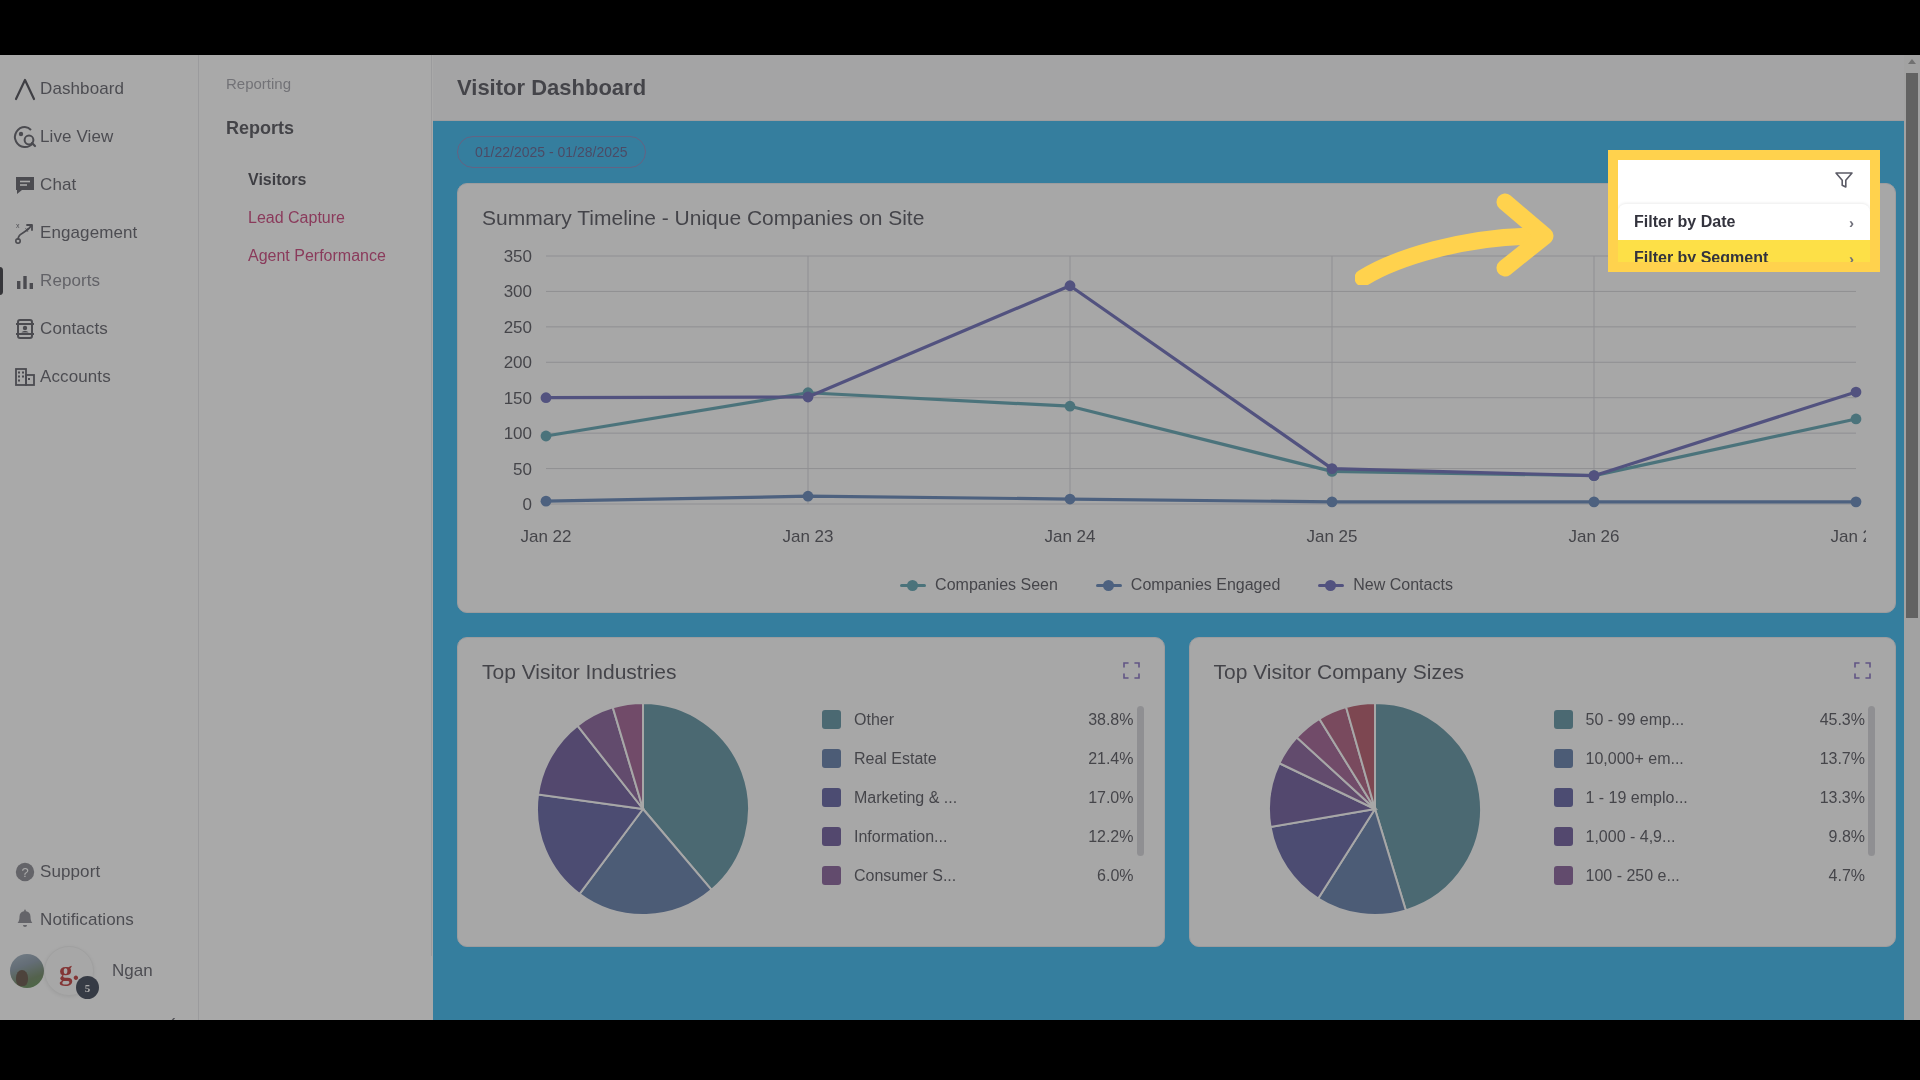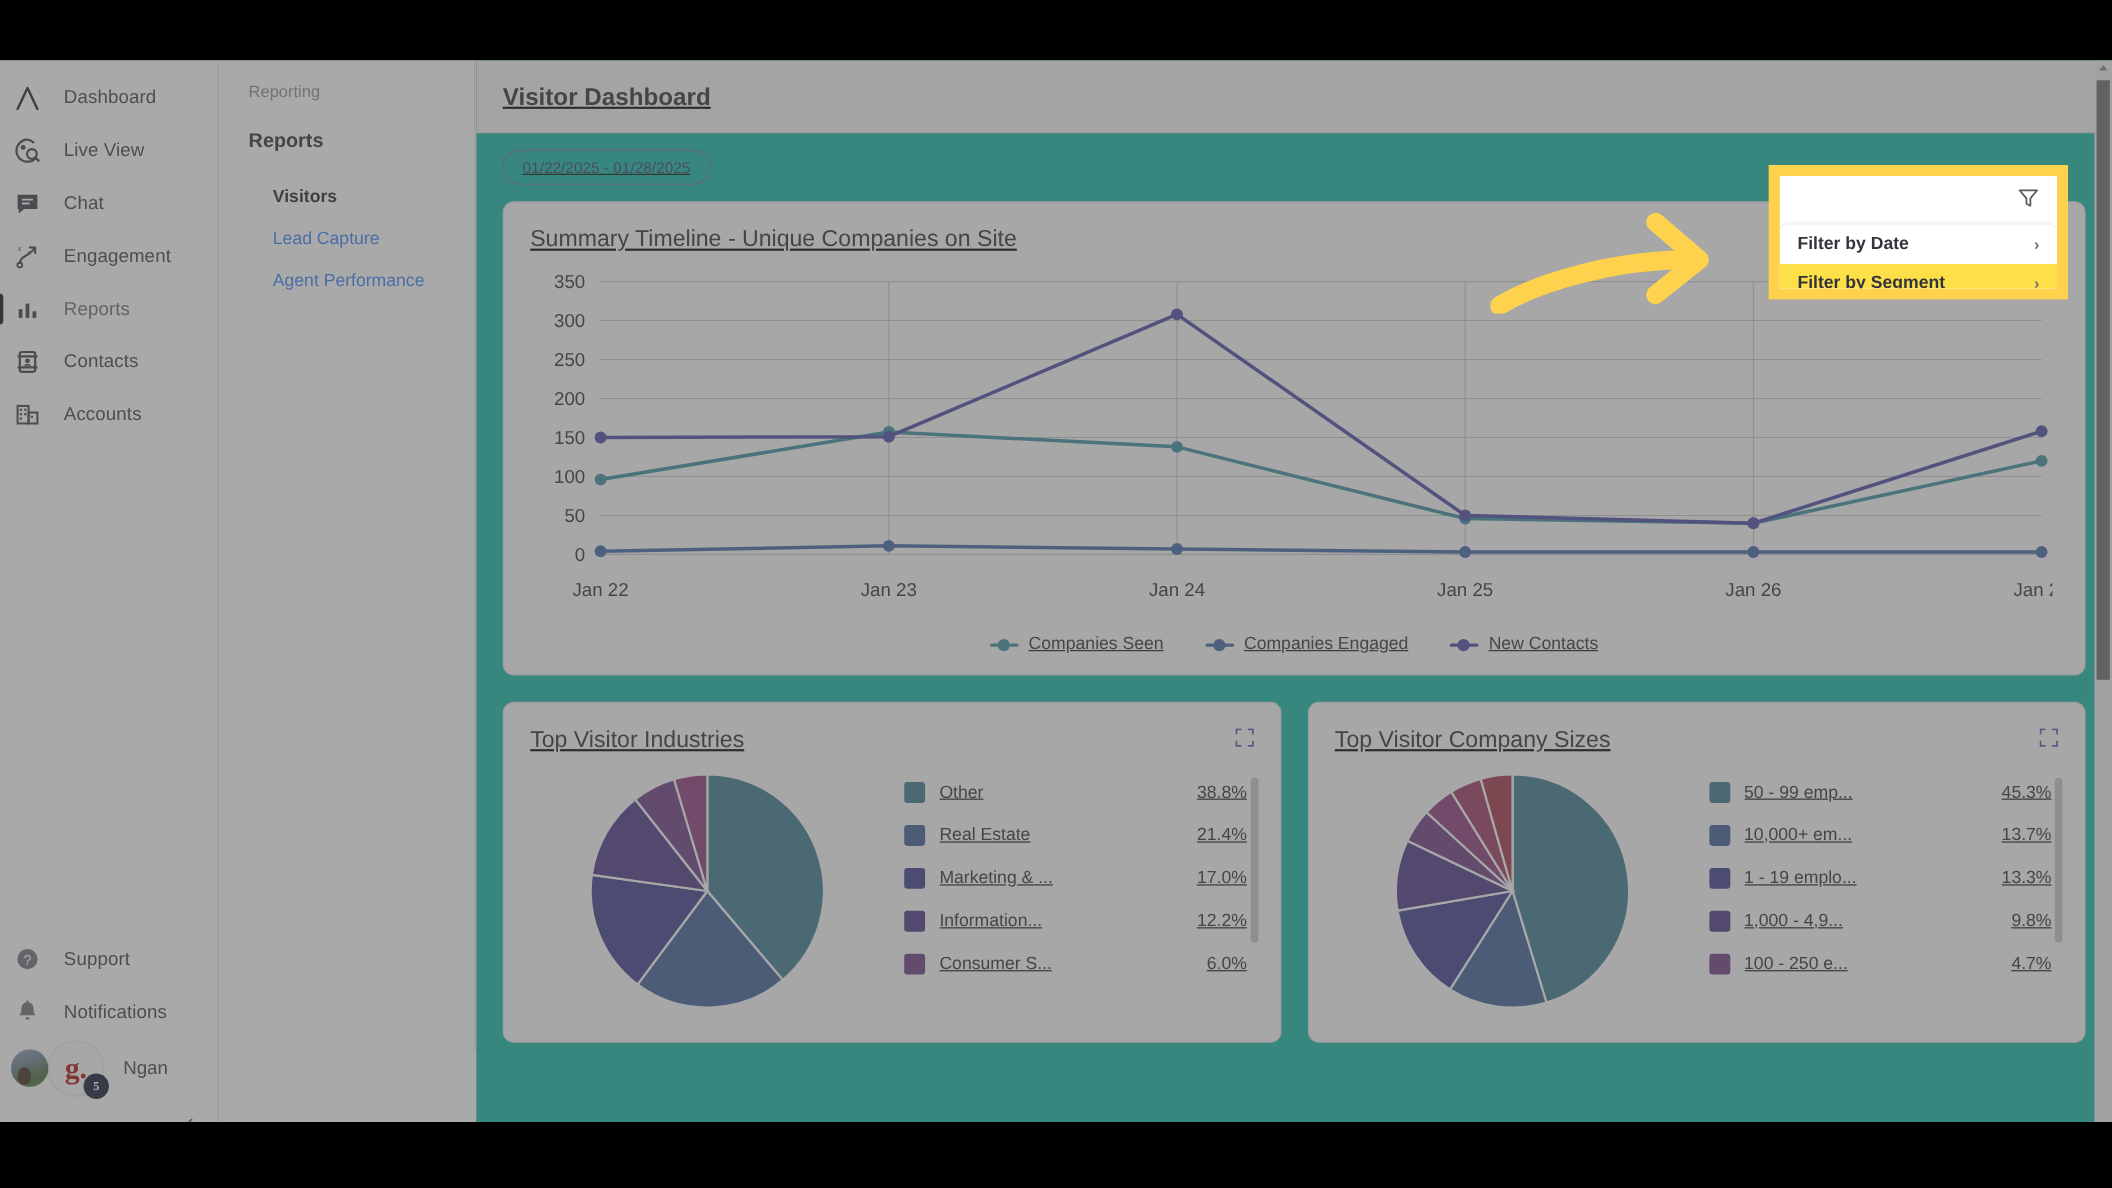--- a/index.html
+++ b/index.html
@@ -27,21 +27,21 @@
   
   .rail {
     position: absolute; left: 0; top: 0;
     width: 199px; height: 965px;
     background: #ffffff;
     border-right: 1px solid #e2e2e6;
     z-index: 5;
   }
   .rail-item {
     display: flex; align-items: center;
-    height: 48px; padding-left: 10px; gap: 18px;
+    height: 48px; padding-left: 10px; 
     position: relative;
   }
   .rail-icon {
     width: 30px; height: 30px;
     display: flex; align-items: center; justify-content: center;
     color: #3b3b46;
     flex: 0 0 30px;
   }
   .rail-icon svg { display: block; }
   .rail-label {
@@ -95,29 +95,28 @@
   .subnav {
     position: absolute; left: 200px; top: 0;
     width: 232px; height: 901px;
     background: #fff;
     border-right: 1px solid #e2e2e6;
     padding: 20px 0 0 26px;
     z-index: 4;
   }
   .subnav-eyebrow { font-size: 15px; color: #8d8d96; margin-bottom: 26px; }
   .subnav-title { font-size: 18px; color: #2c2c36; font-weight: 700; margin-bottom: 22px; }
-  .subnav-item { font-size: 16px; color: #3b82f6; padding: 10px 0 10px 22px; }
+  .subnav-item { font-size: 16px; color: #be185d; padding: 10px 0 10px 22px; }
   .subnav-item.active { color: #1f1f29; font-weight: 700; }
 
   
   .main {
     position: absolute; left: 433px; top: 0; right: 0; bottom: 0;
-    background: #14b8a6;
+    background: #0ea5e9;
     overflow: hidden;
-    text-decoration: underline;
   }
   .page-head {
     height: 66px; display: flex; align-items: center;
     padding-left: 24px; border-bottom: 1px solid #e6e6ea;
     background: #f5f5f7;
   }
   .page-title { font-size: 22px; color: #2d2d38; }
 
   .toolbar { height: 62px; display: flex; align-items: center; padding-left: 24px; }
   .date-pill {

